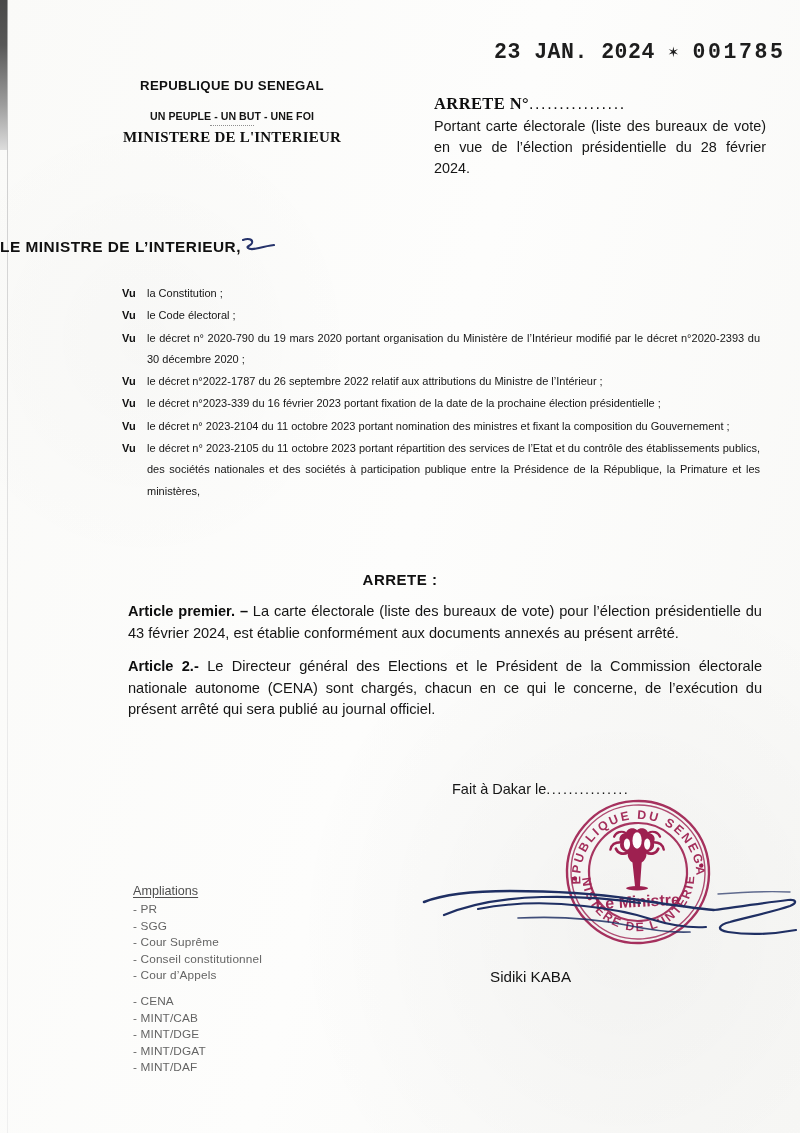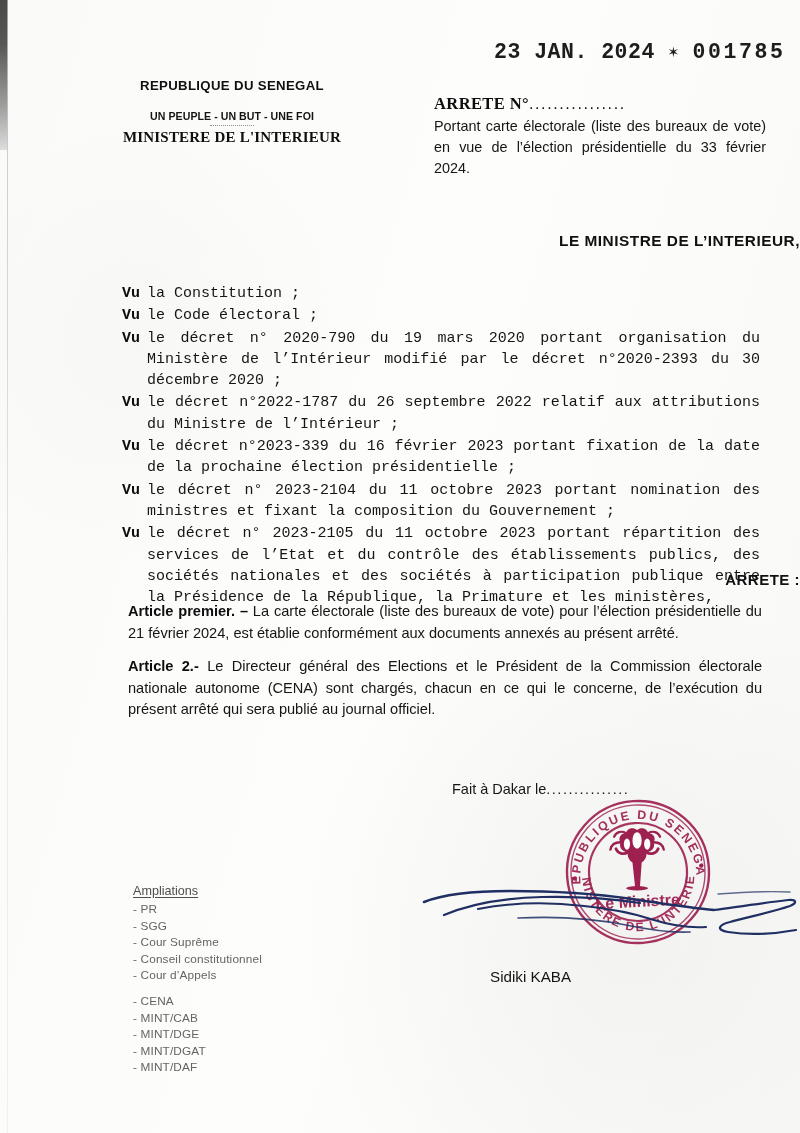--- a/index.html
+++ b/index.html
@@ -113,23 +113,23 @@
     margin-top: 2px;
     font-size: 14.4px;
     line-height: 21px;
     text-align: justify;
     color: #161616;
   }
 
   
   #ministre-title-wrap {
     position: absolute;
-    left: 0; top: 232px;
+    left: 0; top: 238px;
     width: 800px;
-    text-align: right;
+    text-align: left;
   }
   #ministre-title {
     display: inline-block;
     position: relative;
     font-size: 15.4px;
     font-weight: 700;
     letter-spacing: .5px;
     color: #101010;
   }
   #paraph-mark {
@@ -142,39 +142,38 @@
   
   #vu-list {
     position: absolute;
     left: 122px; top: 283px;
     width: 638px;
   }
   #vu-list .vu-item {
     position: relative;
     padding-left: 25px;
     margin-bottom: 1px;
-    font-size: 15px;
+    font-size: 11px;
     line-height: 21.3px;
     text-align: justify;
     color: #151515;
-    font-family: Liberation Mono, monospace;
   }
   #vu-list .vu-item .vu-kw {
     position: absolute;
     left: 0; top: 0;
     font-weight: 700;
     color: #0e0e0e;
   }
 
   
   #arrete-heading {
     position: absolute;
     left: 0; top: 571px;
     width: 800px;
-    text-align: right;
+    text-align: center;
     font-size: 15px;
     font-weight: 700;
     letter-spacing: .5px;
     color: #101010;
   }
 
   
   .article {
     position: absolute;
     left: 128px;
@@ -270,21 +269,21 @@
     <div class="lh-country">REPUBLIQUE DU SENEGAL</div>
     <div class="lh-motto">UN PEUPLE - UN BUT - UNE FOI</div>
     <div class="lh-rule"></div>
     <div class="lh-ministry">MINISTERE DE L'INTERIEUR</div>
   </div>
 
   <div id="subject-block">
     <div class="arrete-no">
       <span>ARRETE N°</span><span class="dots">................</span>
     </div>
-    <div class="subject-text">Portant carte électorale (liste des bureaux de vote) en vue de l’élection présidentielle du 33 février 2024.</div>
+    <div class="subject-text">Portant carte électorale (liste des bureaux de vote) en vue de l’élection présidentielle du 28 février 2024.</div>
   </div>
 
   <div id="ministre-title-wrap">
     <span id="ministre-title">
       <span>LE MINISTRE DE L’INTERIEUR,</span>
       <svg id="paraph-mark" viewBox="0 0 34 22">
         <path d="M2,4 C7,2 12,3 11,7 C10,10 5,10 7,12 C9,14 14,13 18,12 C24,10.5 29,9.5 33,9" fill="none" stroke="#26336B" stroke-width="2.1" stroke-linecap="round"></path>
       </svg>
     </span>
   </div>
@@ -309,21 +308,21 @@
       <span class="vu-kw">Vu</span><span>le décret n° 2023-2104 du 11 octobre 2023 portant nomination des ministres et fixant la composition du Gouvernement ;</span>
     </div>
     <div class="vu-item">
       <span class="vu-kw">Vu</span><span>le décret n° 2023-2105 du 11 octobre 2023 portant répartition des services de l’Etat et du contrôle des établissements publics, des sociétés nationales et des sociétés à participation publique entre la Présidence de la République, la Primature et les ministères,</span>
     </div>
   </div>
 
   <div id="arrete-heading">ARRETE :</div>
 
   <div class="article" id="article-1">
-    <span class="art-label">Article premier. –</span><span> La carte électorale (liste des bureaux de vote) pour l’élection présidentielle du 21 février 2024, est établie conformément aux documents annexés au présent arrêté.</span>
+    <span class="art-label">Article premier. –</span><span> La carte électorale (liste des bureaux de vote) pour l’élection présidentielle du 43 février 2024, est établie conformément aux documents annexés au présent arrêté.</span>
   </div>
   <div class="article" id="article-2">
     <span class="art-label">Article 2.-</span><span> Le Directeur général des Elections et le Président de la Commission électorale nationale autonome (CENA) sont chargés, chacun en ce qui le concerne, de l’exécution du présent arrêté qui sera publié au journal officiel.</span>
   </div>
 
   <div id="place-date">
     <span>Fait à Dakar le</span><span class="dots">...............</span>
   </div>
 
   <svg id="official-seal" viewBox="0 0 152 154">

